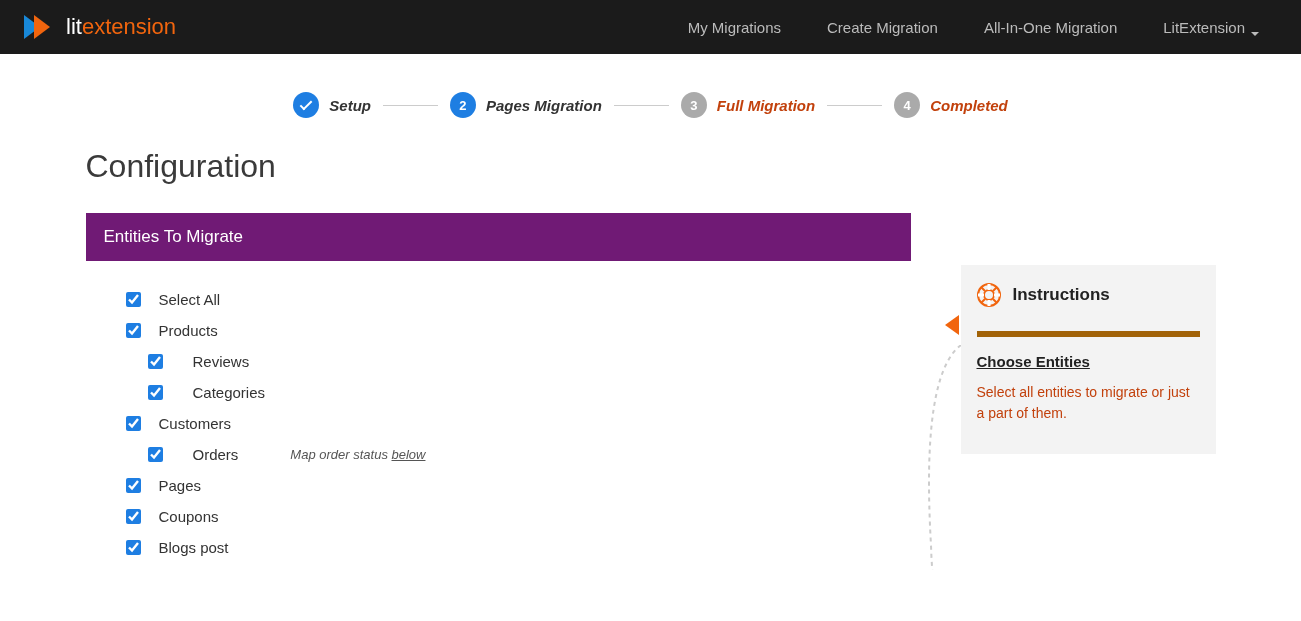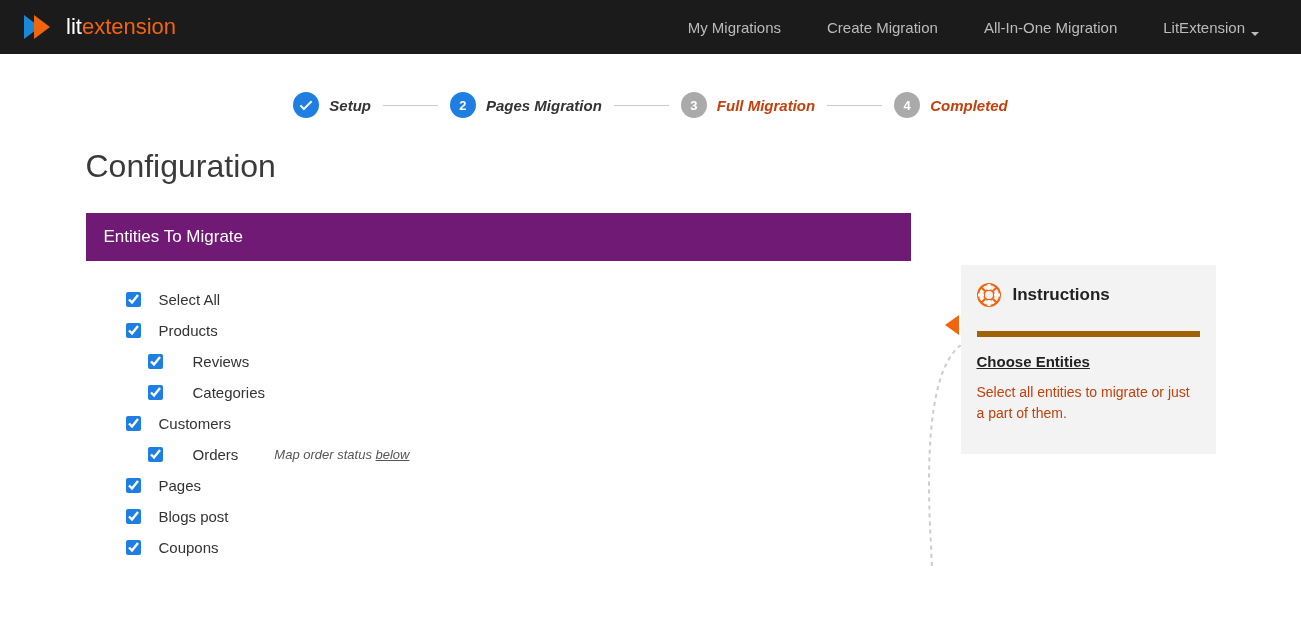--- a/index.html
+++ b/index.html
@@ -156,21 +156,21 @@
     }
     .entity.child { margin-left: 22px; gap: 12px; }
     .entity input[type="checkbox"] {
       width: 15px;
       height: 15px;
       margin-right: 18px;
       accent-color: #1e7ee2;
       cursor: pointer;
     }
     .entity-note {
-      margin-left: 24px;
+      margin-left: 40px;
       font-size: 13px;
       font-style: italic;
       color: #555;
     }
     .entity-note a {
       color: #555;
       text-decoration: underline;
       cursor: pointer;
     }
     
@@ -316,25 +316,25 @@
           <span class="entity-note">
             <span>Map order status </span><a>below</a>
           </span>
         </div>
         <div class="entity">
           <input type="checkbox" checked="" style="">
           <span>Pages</span>
         </div>
         <div class="entity">
           <input type="checkbox" checked="" style="">
+          <span>Coupons</span>
+        </div>
+        <div class="entity">
+          <input type="checkbox" checked="" style="">
           <span>Blogs post</span>
-        </div>
-        <div class="entity">
-          <input type="checkbox" checked="" style="">
-          <span>Coupons</span>
         </div>
       </div>
     </div>
 
     <div class="sidebar">
       <div class="sidebar-pointer"></div>
       <svg class="curved-line" viewBox="0 0 40 340">
         <path d="M 40 0 Q 0 30 10 200 Q 12 280 40 340" stroke="#ccc" stroke-width="2" stroke-dasharray="4 4" fill="none"></path>
       </svg>
       <div class="sidebar-header">

